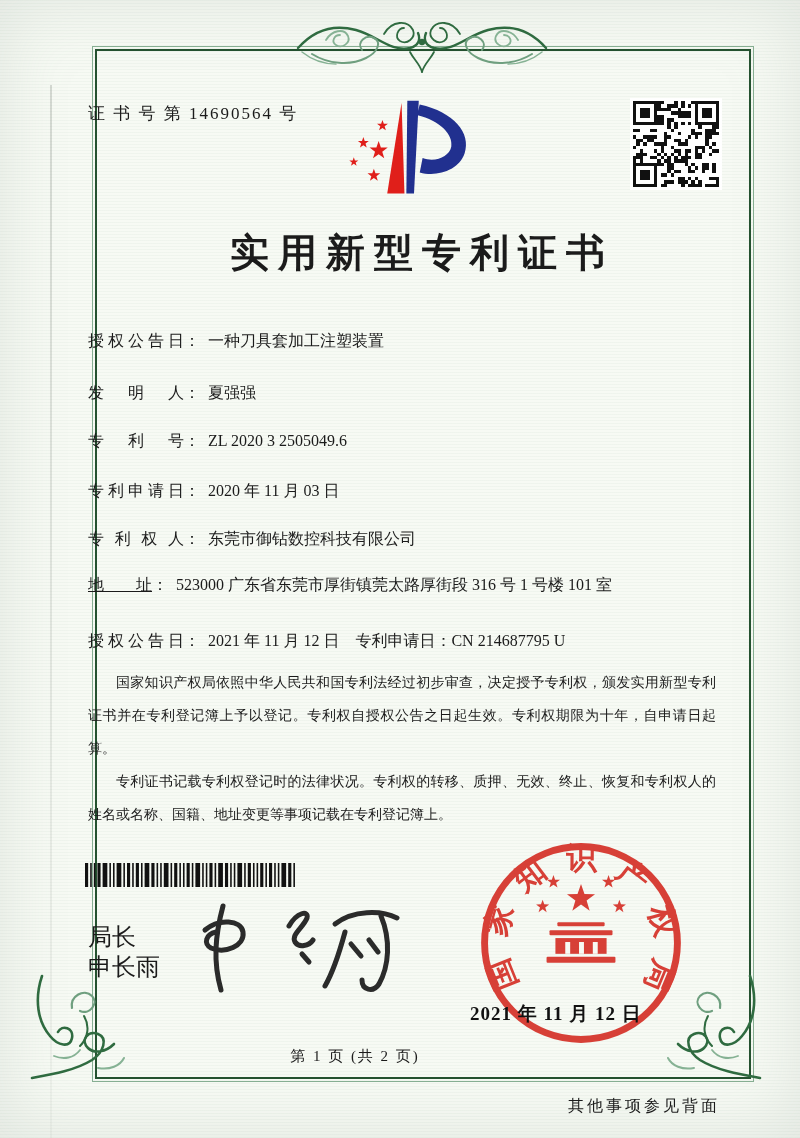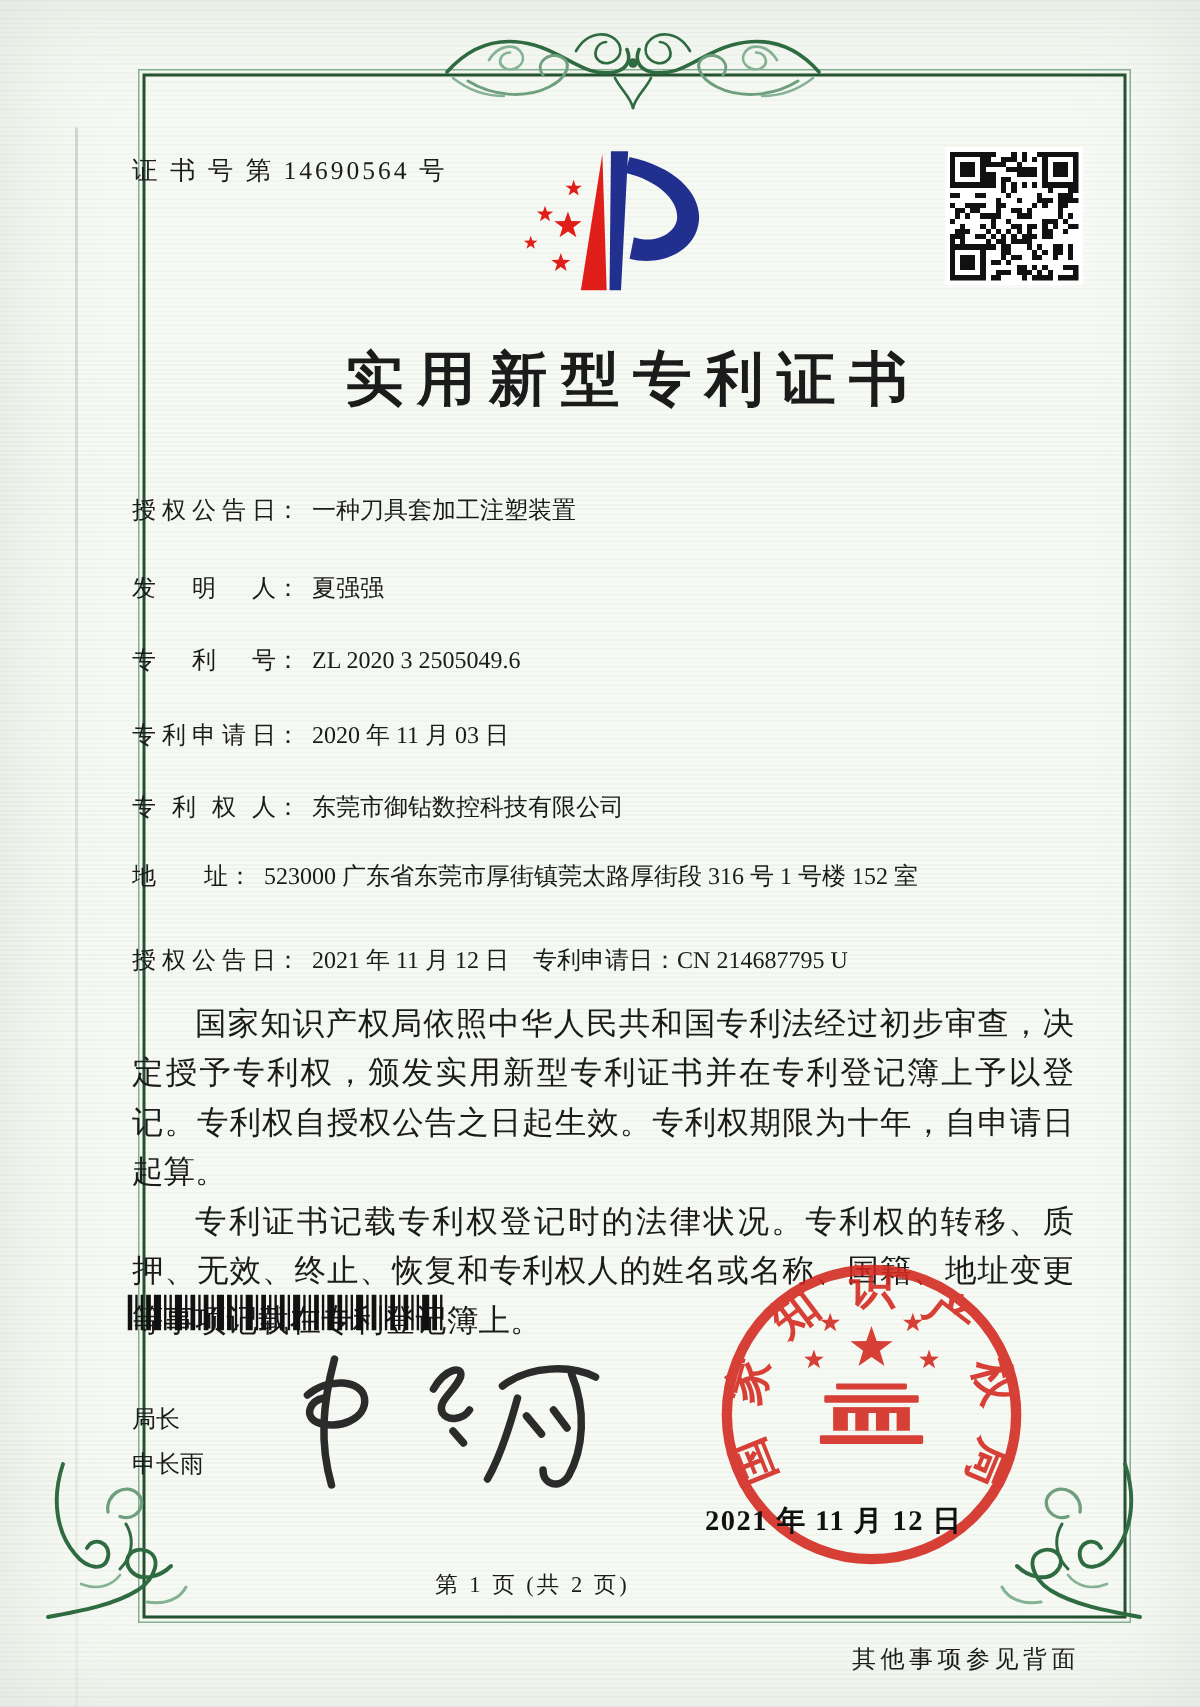--- a/index.html
+++ b/index.html
@@ -23,35 +23,35 @@
   .corner.br{left:648px;top:972px;transform:scaleX(-1);}
   
   .cert-number{position:absolute;left:88px;top:102px;font-size:17px;letter-spacing:2px;}
   .logo{position:absolute;left:328px;top:94px;width:172px;height:112px;}
   .qr{position:absolute;left:630px;top:98px;width:92px;height:92px;background:#fff;padding:3px;box-sizing:border-box;}
   .title{position:absolute;left:92px;top:226px;width:660px;text-align:center;
     font-size:39px;font-weight:700;letter-spacing:9px;}
   
   .field{position:absolute;left:88px;font-size:16px;line-height:22px;display:flex;align-items:flex-start;}
   .flabel{display:inline-block;width:96px;text-align:justify;text-align-last:justify;white-space:nowrap;flex:0 0 auto;}
-  .flabel.narrow{width:64px;}
+  .flabel.narrow{width:64px;text-decoration:underline;}
   .fcolon{flex:0 0 auto;}
   .fvalue{margin-left:8px;font-family:Liberation Serif, serif;}
   .f1{top:330px}.f2{top:382px}.f3{top:430px}.f4{top:480px}.f5{top:528px}
   .f6{top:574px}.f6 .fvalue{width:505px;}
   .f7{top:630px}
   .pair2{display:flex;margin-left:16px;}
   .pair2 .fvalue{margin-left:0;}
   
-  .bodytext{position:absolute;left:88px;top:666px;width:628px;font-size:21px;line-height:33px;
+  .bodytext{position:absolute;left:88px;top:666px;width:628px;font-size:14px;line-height:33px;
     text-align:justify;}
   .bodytext p{margin:0;text-indent:2em;}
   
   .barcode{position:absolute;left:85px;top:863px;width:212px;height:24px;}
-  .sig-block{position:absolute;left:88px;top:922px;font-size:16px;line-height:30px;margin-top:10px;}
+  .sig-block{position:absolute;left:88px;top:922px;font-size:24px;line-height:30px;}
   .signature{position:absolute;left:185px;top:896px;width:235px;height:102px;}
   .seal{position:absolute;left:458px;top:820px;width:246px;height:246px;filter:blur(.3px);}
   .seal-date{position:absolute;left:470px;top:1001px;font-size:19px;font-weight:700;letter-spacing:1px;color:#111;}
   
   .page-info{position:absolute;left:0;top:1047px;width:710px;text-align:center;font-size:15px;letter-spacing:2px;}
   .back-note{position:absolute;left:0;top:1096px;width:720px;text-align:right;font-size:16px;letter-spacing:3px;}
 </style>
 </head>
 <body>
 
@@ -432,21 +432,21 @@
     <span class="fvalue">2020 年 11 月 03 日</span>
   </div>
   <div class="field f5">
     <span class="flabel">专利权人</span>
       <span class="fcolon">：</span>
     <span class="fvalue">东莞市御钻数控科技有限公司</span>
   </div>
   <div class="field f6">
     <span class="flabel narrow">地址</span>
       <span class="fcolon">：</span>
-    <span class="fvalue">523000 广东省东莞市厚街镇莞太路厚街段 316 号 1 号楼 152 室</span>
+    <span class="fvalue">523000 广东省东莞市厚街镇莞太路厚街段 316 号 1 号楼 101 室</span>
   </div>
   <div class="field f7">
     <span class="flabel">授权公告日</span>
       <span class="fcolon">：</span>
     <span class="fvalue">2021 年 11 月 12 日</span>
     <span class="pair2">
       <span>专利申请日</span>
         <span class="fcolon">：</span>
       <span class="fvalue">CN 214687795 U</span>
     </span>

